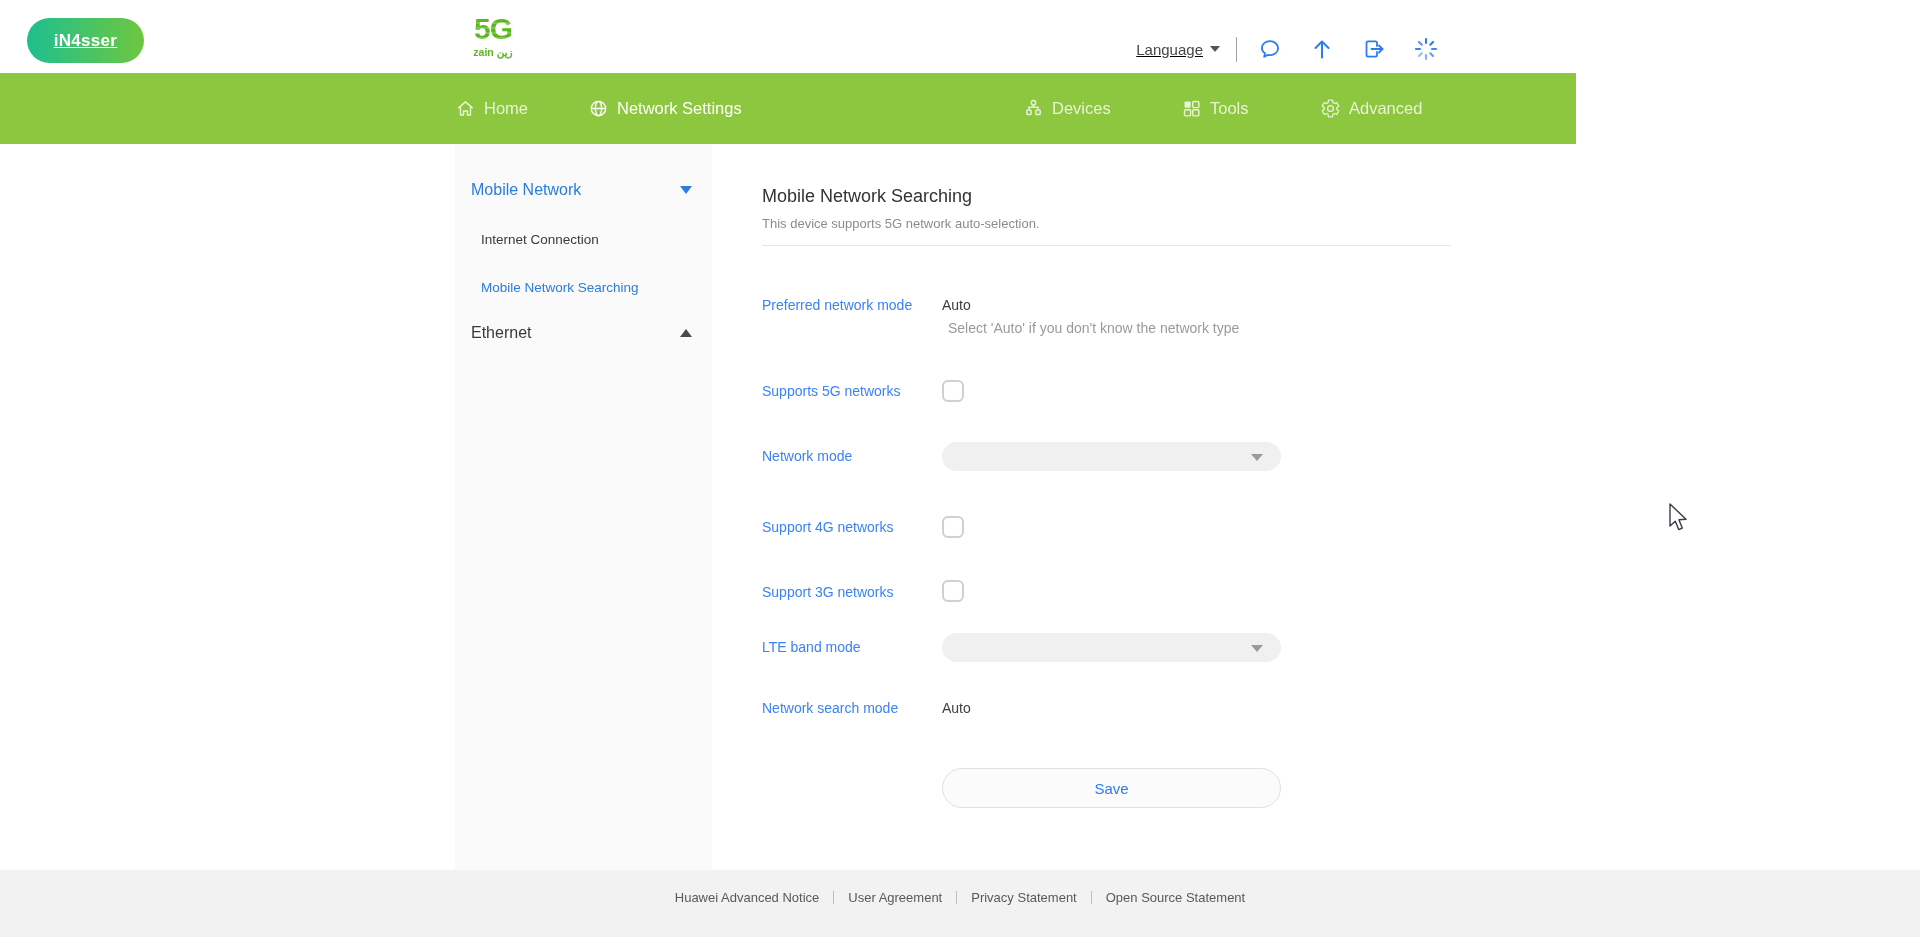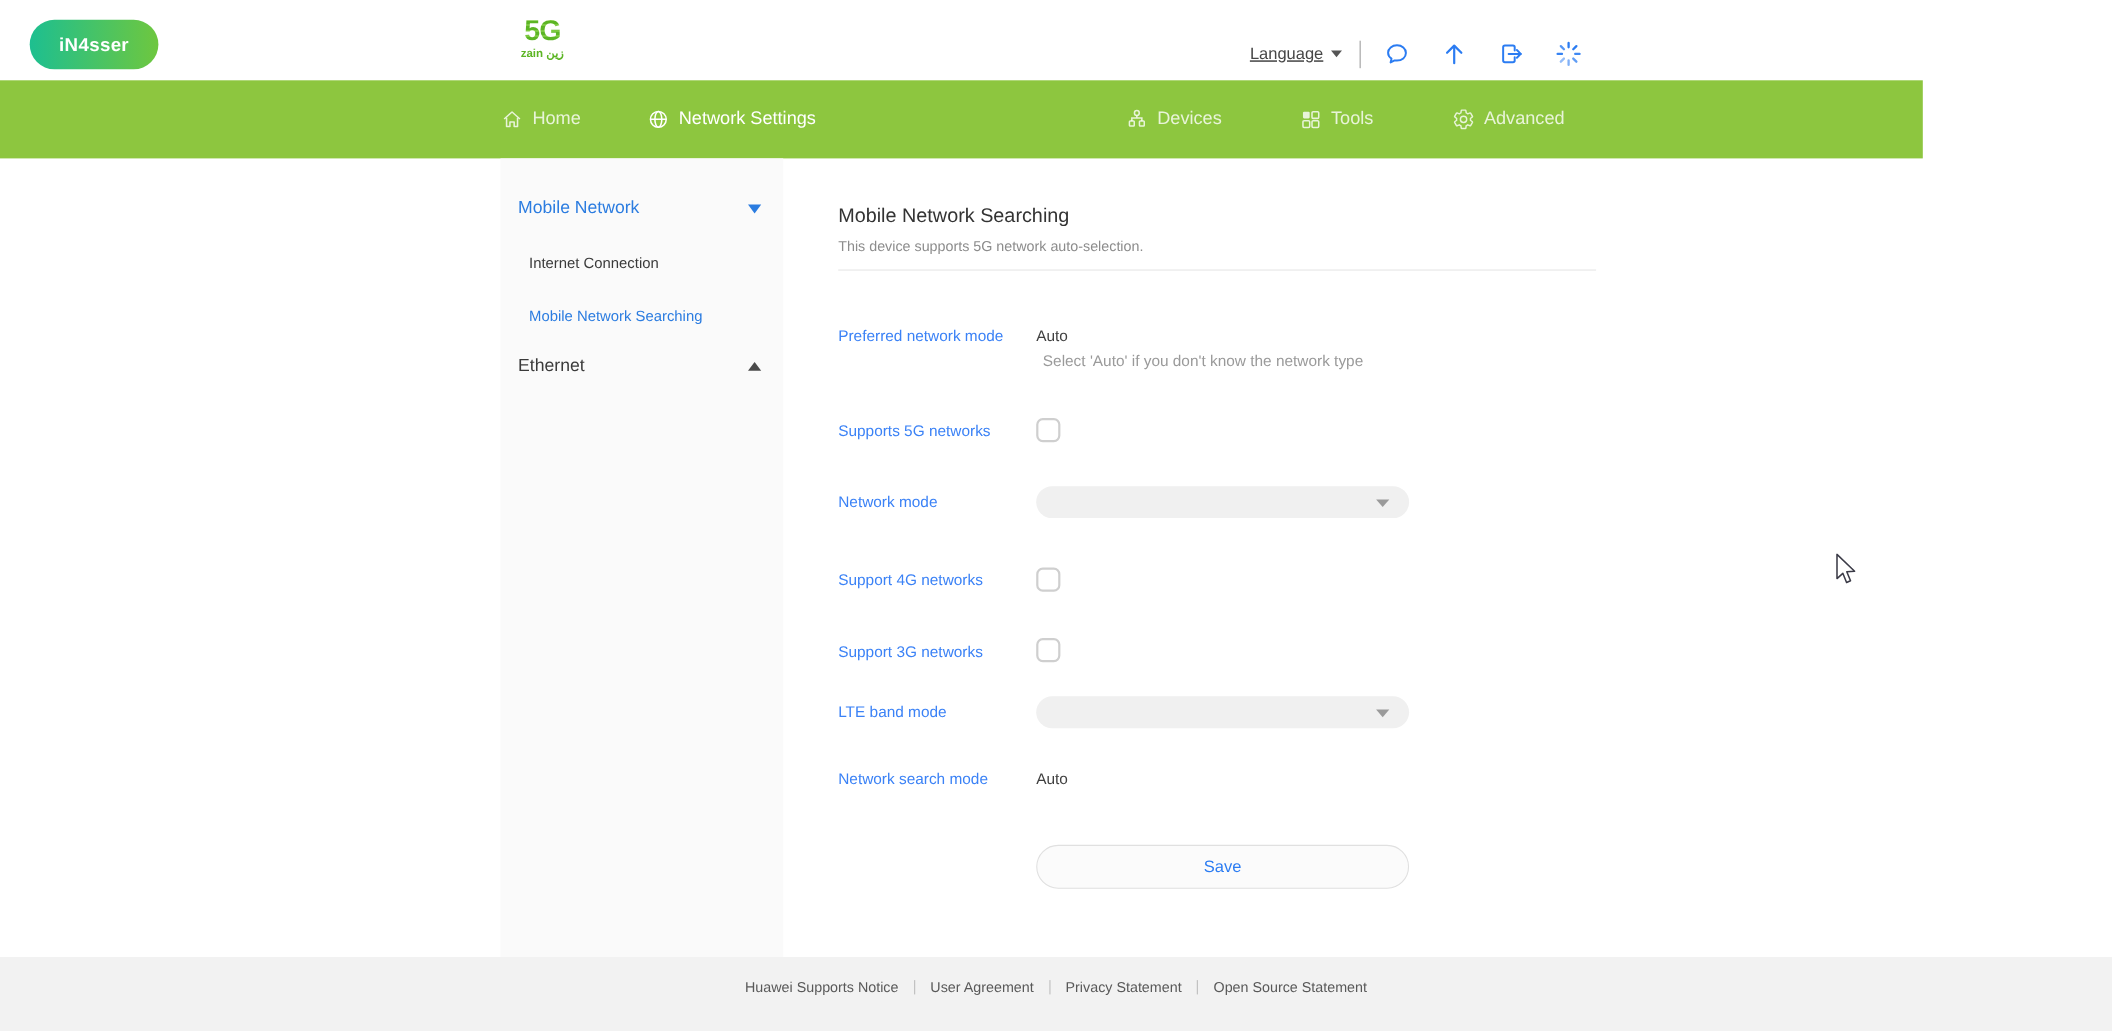--- a/index.html
+++ b/index.html
@@ -3,36 +3,36 @@
 <meta charset="utf-8">
 <style>
   * { margin:0; padding:0; box-sizing:border-box; }
   html,body { width:1920px; height:937px; }
   body { font-family:"Liberation Sans", sans-serif; background:#ffffff; position:relative; overflow:hidden; }
 
   
   .header { position:absolute; left:0; top:0; width:1920px; height:73px; background:#fff; }
   .badge { position:absolute; left:27px; top:18px; width:117px; height:45px; border-radius:23px;
            background:linear-gradient(90deg,#1dbf90,#6ec73f); color:#fff; font-size:17px; font-weight:bold;
-           display:flex; align-items:center; justify-content:center; letter-spacing:.3px; cursor:pointer; }
+           display:flex; align-items:center; justify-content:center; letter-spacing:.3px; cursor:pointer;text-decoration:underline; }
   .logo { position:absolute; left:462px; top:14px; width:62px; text-align:center; color:#5cb524; }
-  .logo-5g { font-size:26px; font-weight:800; line-height:1; letter-spacing:-1px;
+  .logo-5g { font-size:30px; font-weight:800; line-height:1; letter-spacing:-1px;
              background:repeating-linear-gradient(180deg,#5cb524 0 3px,#7cc93f 3px 5px);
              -webkit-background-clip:text; background-clip:text; -webkit-text-fill-color:transparent; }
   .logo-zain { font-size:10.5px; font-weight:bold; margin-top:2px; }
   .header-right { position:absolute; right:482px; top:26px; height:46px; display:flex; align-items:center;text-decoration:underline; }
   .language { display:flex; align-items:center; gap:7px; font-size:15px; color:#464646; cursor:pointer; }
   .caret-down-dark { width:0; height:0; border-left:5px solid transparent; border-right:5px solid transparent; border-top:6px solid #555; }
   .vsep { width:1px; height:25px; background:#9f9f9f; margin-left:16px; margin-right:21px; }
   .hicons { display:flex; align-items:center; gap:28px; }
   .hicon { width:24px; height:24px; color:#2b7cf2; cursor:pointer; }
   .hicon svg { display:block; width:24px; height:24px; }
 
   
-  .nav { position:absolute; left:0; top:73px; width:1748px; height:71px; background:#8dc63f; }
+  .nav { position:absolute; left:0; top:73px; width:1576px; height:71px; background:#8dc63f; }
   .nav-item { position:absolute; top:0; height:71px; display:flex; align-items:center; gap:8px;
               font-size:16.5px; color:rgba(255,255,255,0.8); cursor:pointer; white-space:nowrap; }
   .nav-item svg { display:block; width:21px; height:21px; }
   .nav-item.active { color:#ffffff; }
 
   
   .sidebar { position:absolute; left:455px; top:144px; width:257px; height:726px; background:#fafafa; }
   .side-cat { position:absolute; left:16px; right:20px; display:flex; align-items:center; justify-content:space-between;
               font-size:16px; color:#3a3a3a; cursor:pointer; }
   .side-cat.blue { color:#2b7ce0; }
@@ -207,21 +207,21 @@
   </div>
 
   <div class="flabel" style="top:700px;">Network search mode</div>
   <div class="fvalue" style="top:700px;">Auto</div>
 
   <div class="save-btn">Save</div>
 </div>
 
 <div class="footer">
   <div class="frow frow1">
-    <span class="flink">Huawei Supports Notice</span>
+    <span class="flink">Huawei Advanced Notice</span>
     <span class="fsep"></span>
     <span class="flink">User Agreement</span>
     <span class="fsep"></span>
     <span class="flink">Privacy Statement</span>
     <span class="fsep"></span>
     <span class="flink">Open Source Statement</span>
   </div>
 </div>
 
 <div class="cursor">

